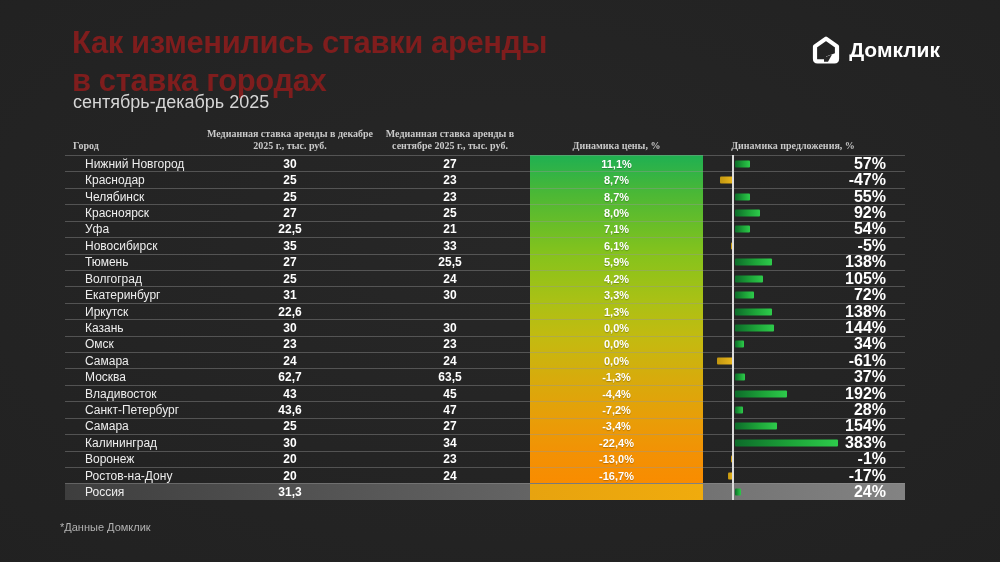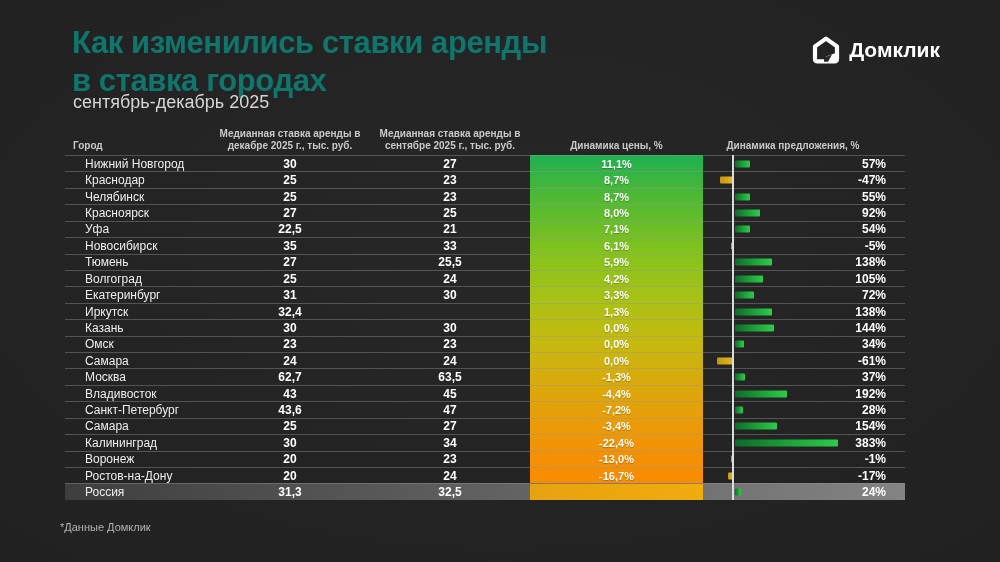--- a/index.html
+++ b/index.html
@@ -5,28 +5,28 @@
   * { margin:0; padding:0; box-sizing:border-box; }
   html,body { width:1000px; height:562px; }
   body {
     position:relative;
     font-family:"Liberation Sans","DejaVu Sans",sans-serif;
     background:radial-gradient(130% 130% at 50% 45%, #272727 0%, #202020 70%, #1a1a1a 100%);
     color:#fff;
     overflow:hidden;
   }
   .title { position:absolute; left:72px; top:24px; font-size:31px; line-height:38px;
-           font-weight:700; letter-spacing:-0.4px; color:#0f766e; }
+           font-weight:700; letter-spacing:-0.4px; color:#7f1d1d; }
   .subtitle { position:absolute; left:73px; top:92px; font-size:18px; color:#d6d6d6; }
   .logo { position:absolute; top:36px; right:60px; display:flex; align-items:center; gap:9px; }
   .logo-text { font-size:21px; font-weight:700; color:#fff; }
 
   .col-head { position:absolute; top:126px; left:65px; width:840px; height:28px; font-size:10px;
               font-weight:700; color:#c9c9c9; line-height:12px; }
-  .col-head .h { position:absolute; bottom:2px; text-align:center; }
+  .col-head .h { position:absolute; bottom:2px; text-align:center;font-family:Liberation Serif, serif; }
   .h-city { left:8px; text-align:left; }
   .h-dec  { left:140px; width:170px; }
   .h-sep  { left:300px; width:170px; }
   .h-price{ left:455px; width:193px; }
   .h-sup  { left:638px; width:180px; }
 
   #table-body { position:absolute; left:65px; top:155px; width:840px; height:345px; }
   .gradient-col { position:absolute; left:465px; top:0; width:173px; height:329px; z-index:0;
     background:linear-gradient(180deg,#1fb052 0%,#4cb835 12%,#85c31c 30%,#a9c115 44%,
                #c4ba10 56%,#d7ab0c 68%,#e89e08 80%,#f39104 91%,#f98c00 100%); }
@@ -36,21 +36,21 @@
               background:#dcdcdc; z-index:3; }
 
   .row { position:relative; height:16.43px; border-top:1px solid rgba(150,150,150,0.42); z-index:1; }
   .row.highlight { background:linear-gradient(90deg,#3e3e3e 0%,#838383 100%); }
   .cell { position:absolute; top:50%; transform:translateY(-50%); white-space:nowrap; }
   .cell-city { left:20px; font-size:12px; color:#ededed; }
   .cell-dec  { left:140px; width:170px; text-align:center; font-size:12px; font-weight:700; }
   .cell-sep  { left:300px; width:170px; text-align:center; font-size:12px; font-weight:700; }
   .cell-price{ left:465px; width:173px; text-align:center; font-size:11px; font-weight:700;
                z-index:3; text-shadow:0 1px 1px rgba(0,0,0,0.25); }
-  .cell-supply{ right:19px; font-size:12px; font-weight:700; text-align:left; }
+  .cell-supply{ right:19px; font-size:16px; font-weight:700; text-align:left; }
   .bar { position:absolute; top:50%; transform:translateY(-50%); height:7px; border-radius:1px; z-index:2; }
   .bar-pos { background:linear-gradient(90deg,#0d6b2a 0%,#1da539 55%,#2ecb4b 100%); }
   .bar-neg { background:linear-gradient(90deg,#c2960f 0%,#eab71e 100%); }
 
   .footnote { position:absolute; left:60px; top:521px; font-size:11px; color:#b2b2b2; }
 </style>
 </head>
 <body>
 
 <div class="title">
@@ -147,21 +147,21 @@
     <div class="row">
       <span class="cell cell-city">Екатеринбург</span>
       <span class="cell cell-dec">31</span>
       <span class="cell cell-sep">30</span>
       <span class="cell cell-price">3,3%</span>
       <div class="bar bar-pos" style="width: 19px; left: 670px;"></div>
       <span class="cell cell-supply">72%</span>
     </div>
     <div class="row">
       <span class="cell cell-city">Иркутск</span>
-      <span class="cell cell-dec">32,4</span>
+      <span class="cell cell-dec">22,6</span>
       <span class="cell cell-price">1,3%</span>
       <div class="bar bar-pos" style="width: 37px; left: 670px;"></div>
       <span class="cell cell-supply">138%</span>
     </div>
     <div class="row">
       <span class="cell cell-city">Казань</span>
       <span class="cell cell-dec">30</span>
       <span class="cell cell-sep">30</span>
       <span class="cell cell-price">0,0%</span>
       <div class="bar bar-pos" style="width: 39px; left: 670px;"></div>
@@ -235,20 +235,19 @@
       <span class="cell cell-city">Ростов-на-Дону</span>
       <span class="cell cell-dec">20</span>
       <span class="cell cell-sep">24</span>
       <span class="cell cell-price">-16,7%</span>
       <div class="bar bar-neg" style="width: 5px; left: 663px;"></div>
       <span class="cell cell-supply">-17%</span>
     </div>
     <div class="row highlight">
       <span class="cell cell-city">Россия</span>
       <span class="cell cell-dec">31,3</span>
-      <span class="cell cell-sep">32,5</span>
       <span class="cell cell-price">-3,7%</span>
       <div class="bar bar-pos" style="width: 6px; left: 670px;"></div>
       <span class="cell cell-supply">24%</span>
     </div>
   </div>
 
 <div class="footnote">*Данные Домклик</div>
 
 </body></html>

